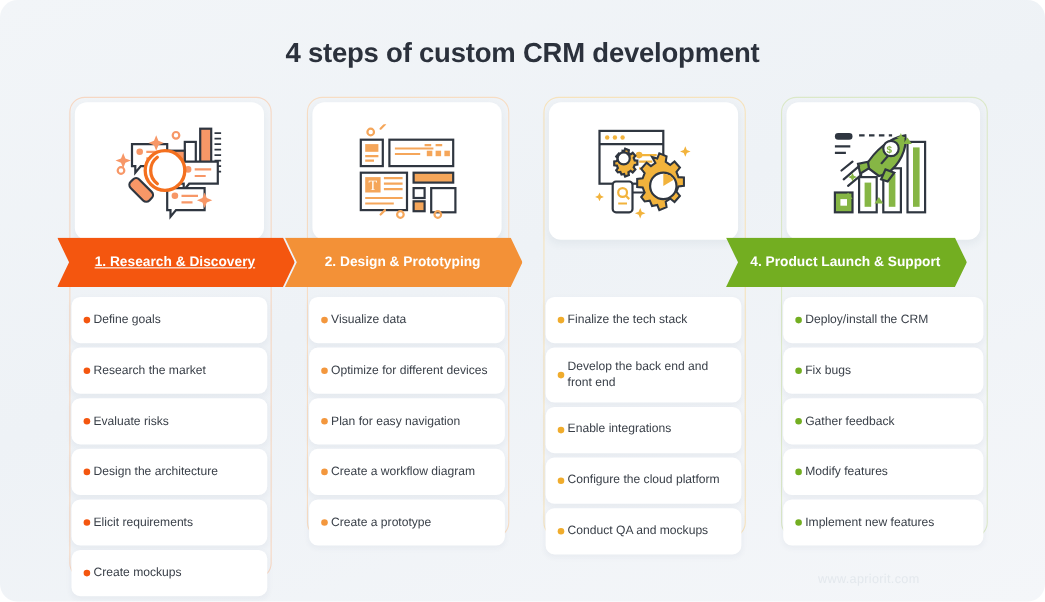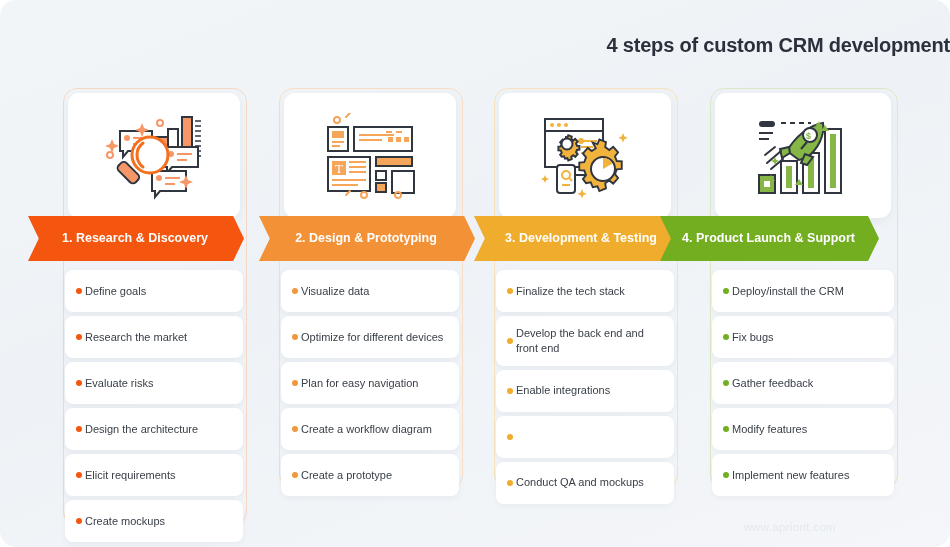--- a/index.html
+++ b/index.html
@@ -9,22 +9,22 @@
     font-family:"Liberation Sans", sans-serif;
   }
   #stage{
     position:relative;width:950px;height:547px;
     background:linear-gradient(160deg,#f2f5f8 0%,#eef2f6 45%,#f4f6f9 100%);
     border-radius:16px;overflow:hidden;
   }
 
   
   #title{
-    position:absolute;left:0;top:34px;width:950px;text-align:right;
-    font-size:20px;font-weight:bold;color:#2b313c;letter-spacing:-0.2px;
+    position:absolute;left:0;top:34px;width:950px;text-align:center;
+    font-size:25px;font-weight:bold;color:#2b313c;letter-spacing:-0.2px;
   }
 
   
   .col{position:absolute;top:88px;}
   .col.c1{left:63px;width:182px;}
   .col.c2{left:279px;width:182px;}
   .col.c3{left:494px;width:182px;}
   .col.c4{left:710px;width:186px;}
 
   
@@ -49,22 +49,22 @@
   
   .banner{
     position:absolute;height:45px;display:flex;align-items:center;
     color:#fff;font-size:12.5px;font-weight:bold;
     text-align:center;justify-content:center;
     padding-left:18px;padding-right:20px;box-sizing:border-box;
     filter:drop-shadow(0 3px 5px rgba(60,70,90,.12));
     line-height:1.25;
   }
   .banner span{display:block;width:100%;}
-  #b1{left:28px;top:216px;width:216px;background:#f4560f;
-      clip-path:polygon(0 0,95% 0,100% 50%,95% 100%,0 100%,5% 50%);}
+  #b1{left:52px;top:216px;width:216px;background:#f4560f;
+      clip-path:polygon(0 0,95% 0,100% 50%,95% 100%,0 100%,5% 50%);text-decoration:underline;}
   #b2{left:259px;top:216px;width:216px;background:#f39137;
       clip-path:polygon(0 0,95% 0,100% 50%,95% 100%,0 100%,5% 50%);}
   #b3{left:474px;top:216px;width:216px;background:#f0ac2c;
       clip-path:polygon(0 0,95% 0,100% 50%,95% 100%,0 100%,5% 50%);}
   #b4{left:660px;top:216px;width:219px;background:#73ae21;
       clip-path:polygon(0 0,95% 0,100% 50%,95% 100%,0 100%,5% 50%);}
 
   
   .list{position:absolute;left:2px;top:182px;width:178px;}
   .c4 .list{width:182px;}
@@ -288,20 +288,21 @@
       <div class="item">
           <span class="dot"></span>
           <span>Develop the back end and front end</span>
         </div>
       <div class="item">
           <span class="dot"></span>
           <span>Enable integrations</span>
         </div>
       <div class="item">
           <span class="dot"></span>
+          <span>Configure the cloud platform</span>
         </div>
       <div class="item">
           <span class="dot"></span>
           <span>Conduct QA and mockups</span>
         </div>
     </div>
   </div>
 
   <div class="col c4">
     <div class="frame"></div>
@@ -366,21 +367,18 @@
         </div>
     </div>
   </div>
 
   <div class="banner" id="b1">
       <span>1. Research &amp; Discovery</span>
     </div>
   <div class="banner" id="b2">
       <span>2. Design &amp; Prototyping</span>
     </div>
-  <div class="banner" id="b3">
-      <span>3. Development &amp; Testing</span>
-    </div>
   <div class="banner" id="b4">
       <span>4. Product Launch &amp; Support</span>
     </div>
 
   <div id="watermark">www.apriorit.com</div>
 </div>
 
 </body></html>

